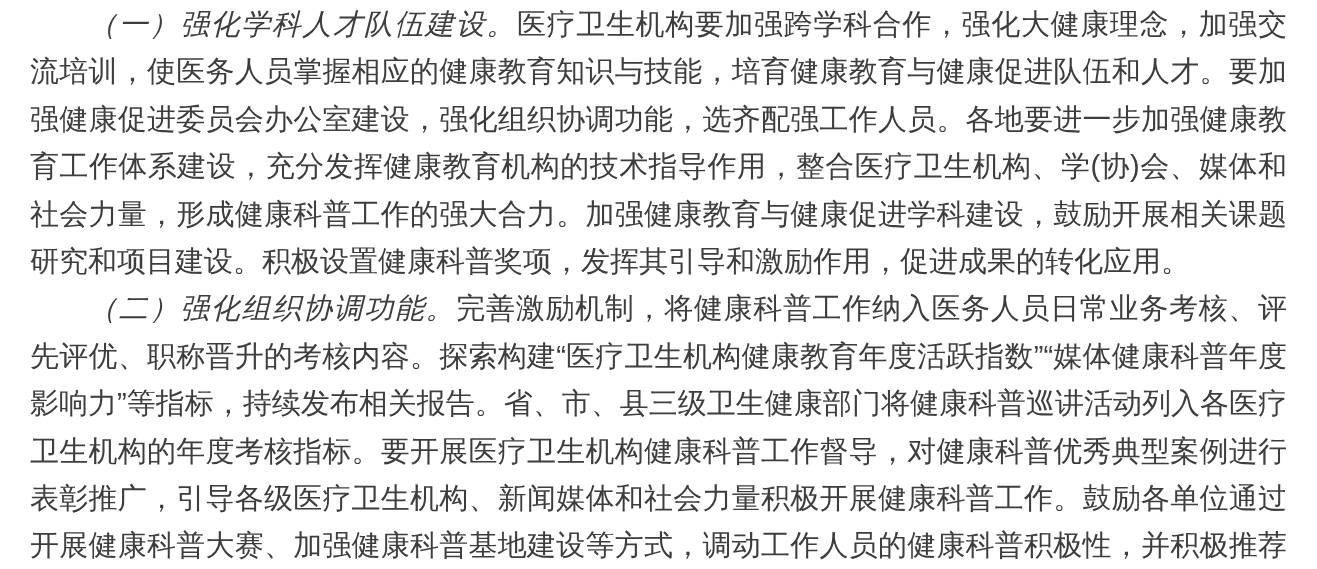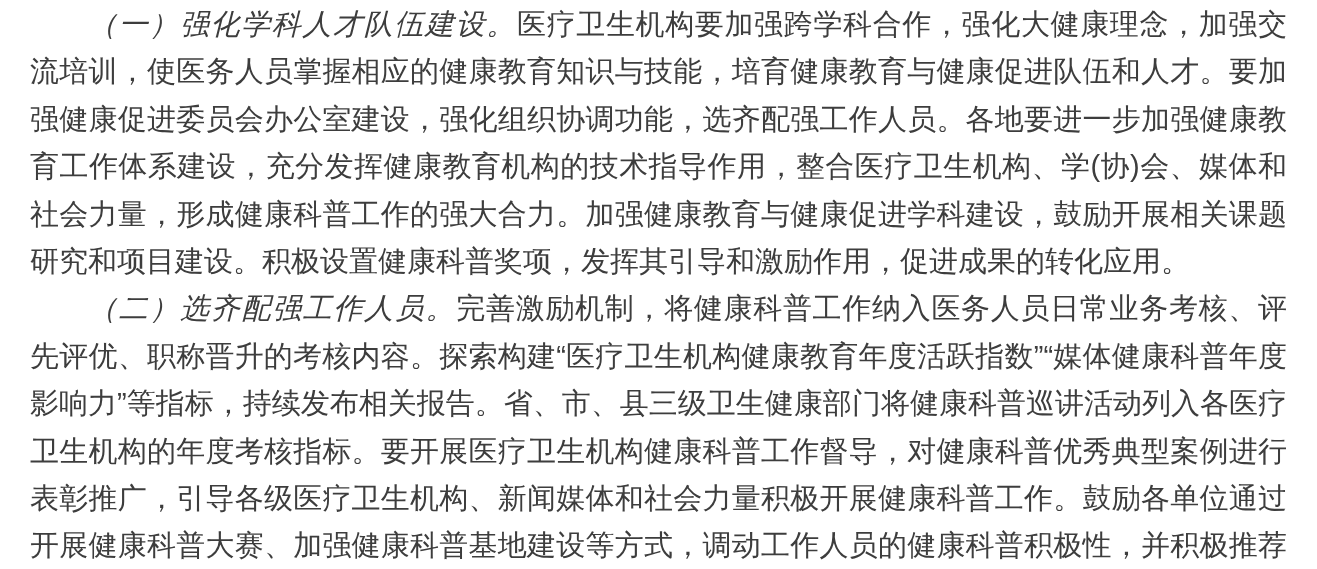--- a/index.html
+++ b/index.html
@@ -43,15 +43,15 @@
   }
 </style>
 </head>
 <body>
 
 <div class="article">
   <p class="paragraph">
     <span class="paragraph-lead">（一）强化学科人才队伍建设。</span><span class="paragraph-body">医疗卫生机构要加强跨学科合作，强化大健康理念，加强交流培训，使医务人员掌握相应的健康教育知识与技能，培育健康教育与健康促进队伍和人才。要加强健康促进委员会办公室建设，强化组织协调功能，选齐配强工作人员。各地要进一步加强健康教育工作体系建设，充分发挥健康教育机构的技术指导作用，整合医疗卫生机构、学(协)会、媒体和社会力量，形成健康科普工作的强大合力。加强健康教育与健康促进学科建设，鼓励开展相关课题研究和项目建设。积极设置健康科普奖项，发挥其引导和激励作用，促进成果的转化应用。</span>
   </p>
   <p class="paragraph">
-    <span class="paragraph-lead">（二）选齐配强工作人员。</span><span class="paragraph-body">完善激励机制，将健康科普工作纳入医务人员日常业务考核、评先评优、职称晋升的考核内容。探索构建“医疗卫生机构健康教育年度活跃指数”“媒体健康科普年度影响力”等指标，持续发布相关报告。省、市、县三级卫生健康部门将健康科普巡讲活动列入各医疗卫生机构的年度考核指标。要开展医疗卫生机构健康科普工作督导，对健康科普优秀典型案例进行表彰推广，引导各级医疗卫生机构、新闻媒体和社会力量积极开展健康科普工作。鼓励各单位通过开展健康科普大赛、加强健康科普基地建设等方式，调动工作人员的健康科普积极性，并积极推荐优秀的健康科普作品。</span>
+    <span class="paragraph-lead">（二）强化组织协调功能。</span><span class="paragraph-body">完善激励机制，将健康科普工作纳入医务人员日常业务考核、评先评优、职称晋升的考核内容。探索构建“医疗卫生机构健康教育年度活跃指数”“媒体健康科普年度影响力”等指标，持续发布相关报告。省、市、县三级卫生健康部门将健康科普巡讲活动列入各医疗卫生机构的年度考核指标。要开展医疗卫生机构健康科普工作督导，对健康科普优秀典型案例进行表彰推广，引导各级医疗卫生机构、新闻媒体和社会力量积极开展健康科普工作。鼓励各单位通过开展健康科普大赛、加强健康科普基地建设等方式，调动工作人员的健康科普积极性，并积极推荐优秀的健康科普作品。</span>
   </p>
 </div>
 
 </body></html>

